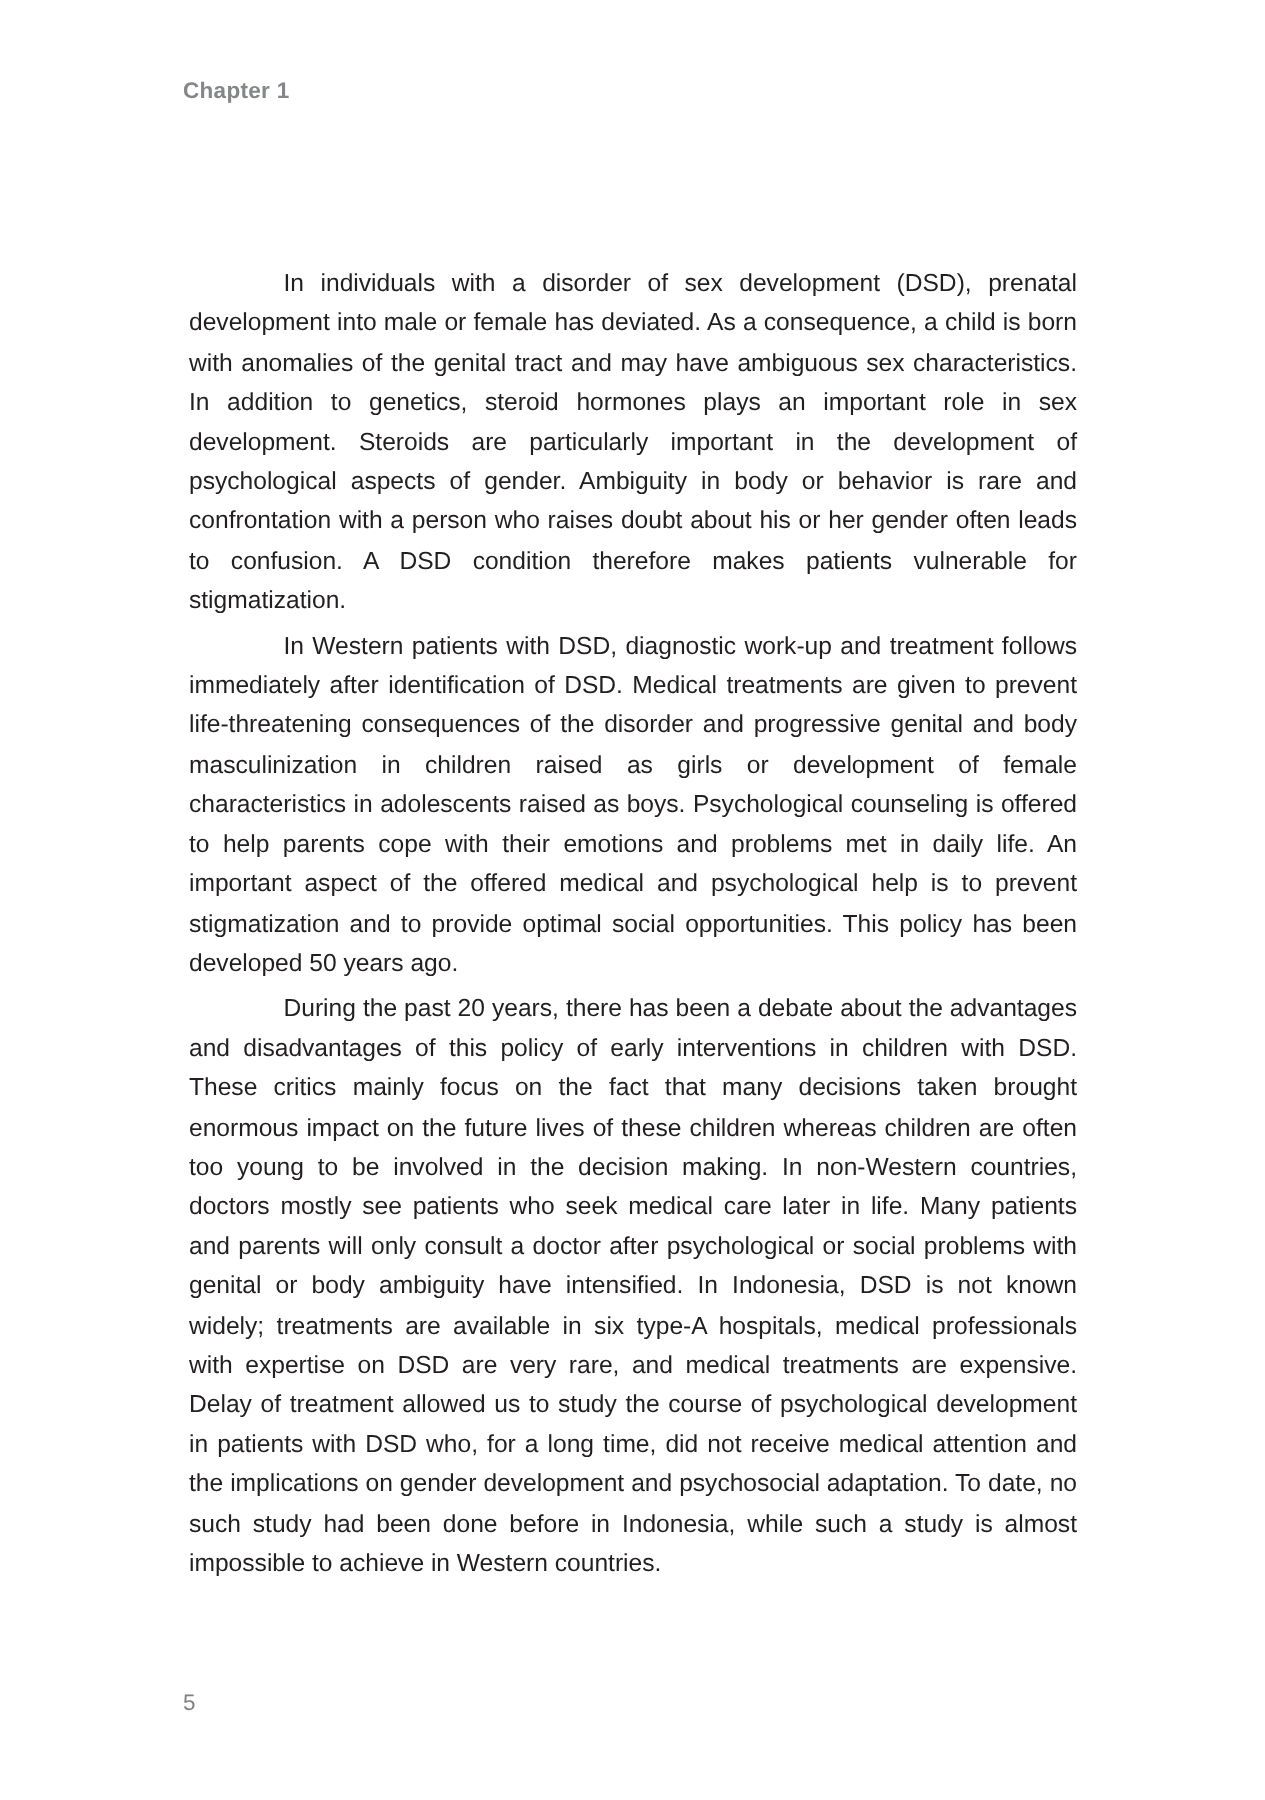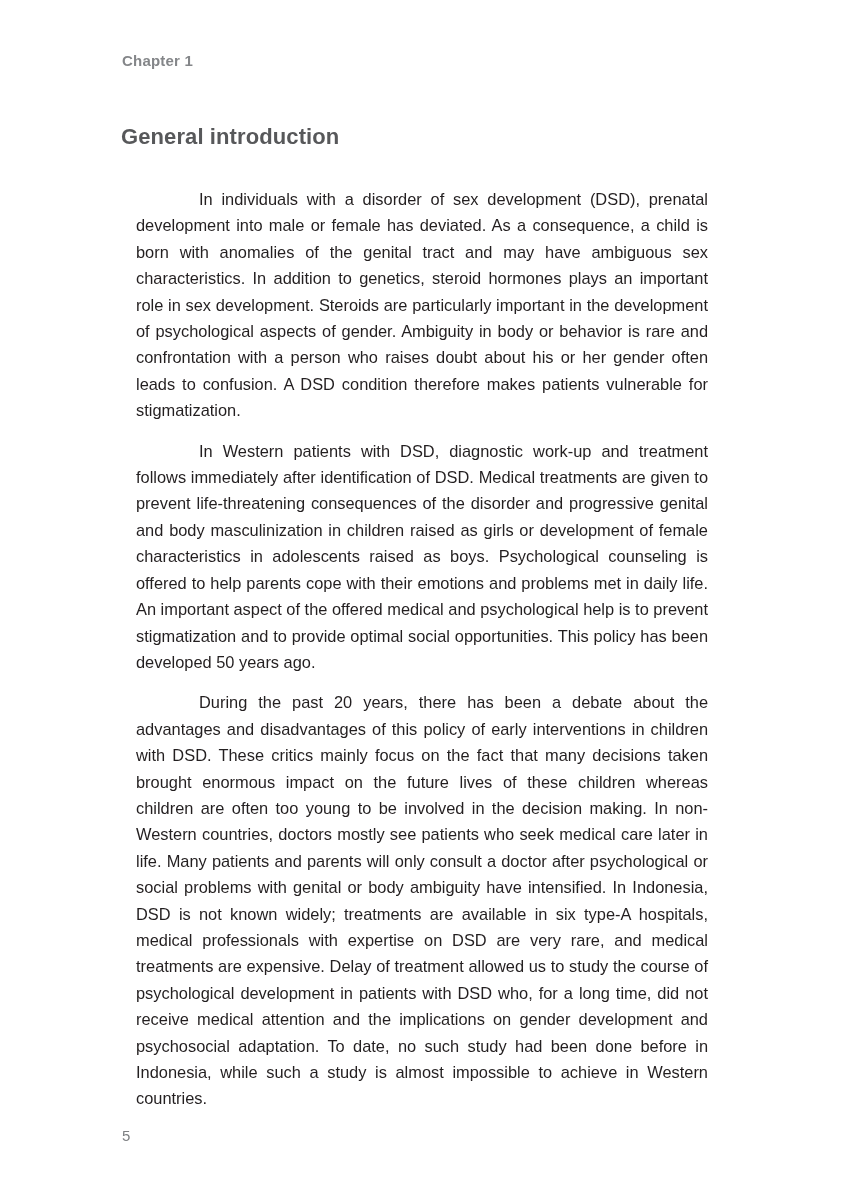--- a/index.html
+++ b/index.html
@@ -37,40 +37,39 @@
     position: absolute;
     left: 122px;
     top: 172px;
     width: 600px;
     color: #231f20;
     font-size: 16.4px;
     line-height: 26.4px;
     text-align: justify;
   }
   .body-text p {
-    margin: 14px;
+    margin: 4px;
     padding: 0;
     text-indent: 63px;
   }
   .page-number {
     position: absolute;
     left: 122px;
     top: 1127px;
     font-size: 15px;
     color: #7e8083;
   }
 </style>
 </head>
 <body>
 
 <div class="page">
 
   <div class="chapter-label">Chapter 1</div>
 
-  <h1 class="page-title" style="margin:0;">General introduction</h1>
 
   <div class="body-text">
     <p>In individuals with a disorder of sex development (DSD), prenatal development into male or female has deviated. As a consequence, a child is born with anomalies of the genital tract and may have ambiguous sex characteristics. In addition to genetics, steroid hormones plays an important role in sex development. Steroids are particularly important in the development of psychological aspects of gender. Ambiguity in body or behavior is rare and confrontation with a person who raises doubt about his or her gender often leads to confusion. A DSD condition therefore makes patients vulnerable for stigmatization.</p>
     <p>In Western patients with DSD, diagnostic work-up and treatment follows immediately after identification of DSD. Medical treatments are given to prevent life-threatening consequences of the disorder and progressive genital and body masculinization in children raised as girls or development of female characteristics in adolescents raised as boys. Psychological counseling is offered to help parents cope with their emotions and problems met in daily life. An important aspect of the offered medical and psychological help is to prevent stigmatization and to provide optimal social opportunities. This policy has been developed 50 years ago.</p>
     <p>During the past 20 years, there has been a debate about the advantages and disadvantages of this policy of early interventions in children with DSD. These critics mainly focus on the fact that many decisions taken brought enormous impact on the future lives of these children whereas children are often too young to be involved in the decision making. In non-Western countries, doctors mostly see patients who seek medical care later in life. Many patients and parents will only consult a doctor after psychological or social problems with genital or body ambiguity have intensified. In Indonesia, DSD is not known widely; treatments are available in six type-A hospitals, medical professionals with expertise on DSD are very rare, and medical treatments are expensive. Delay of treatment allowed us to study the course of psychological development in patients with DSD who, for a long time, did not receive medical attention and the implications on gender development and psychosocial adaptation. To date, no such study had been done before in Indonesia, while such a study is almost impossible to achieve in Western countries.</p>
   </div>
 
   <div class="page-number">5</div>
 
 </div>

